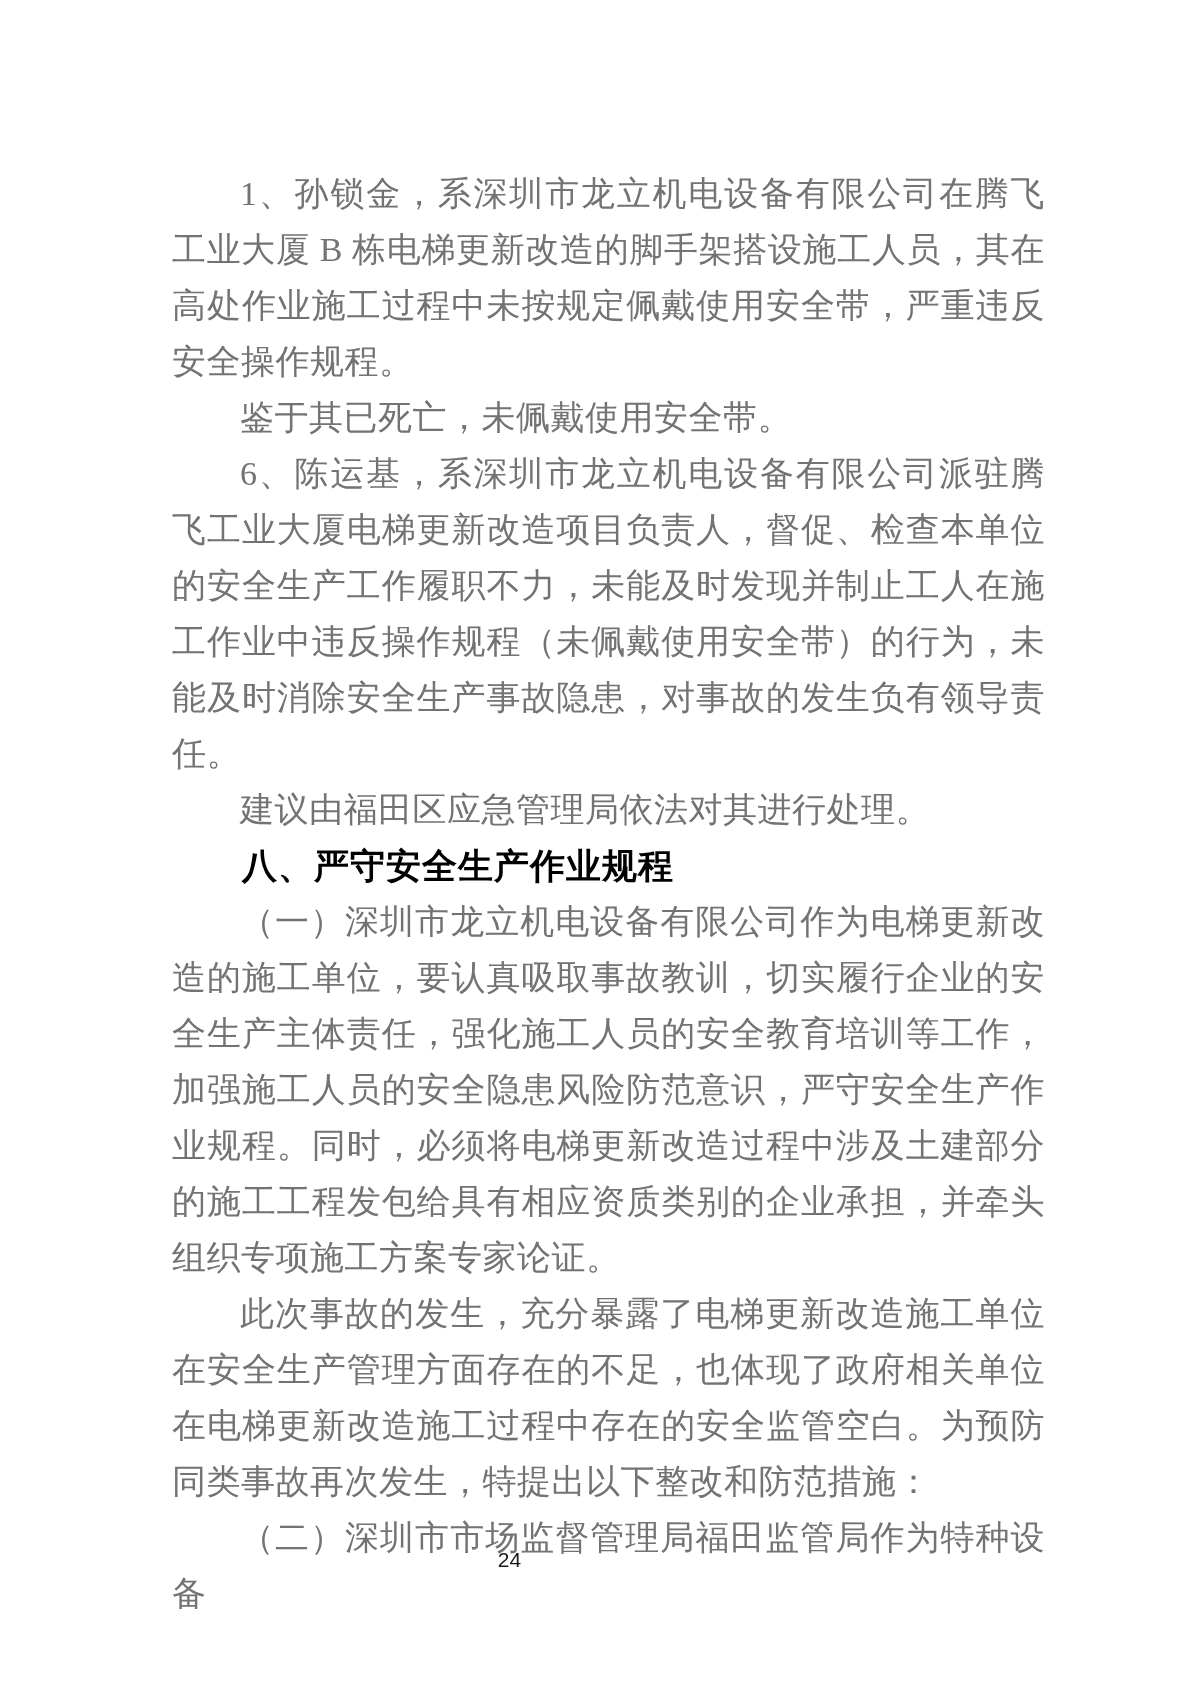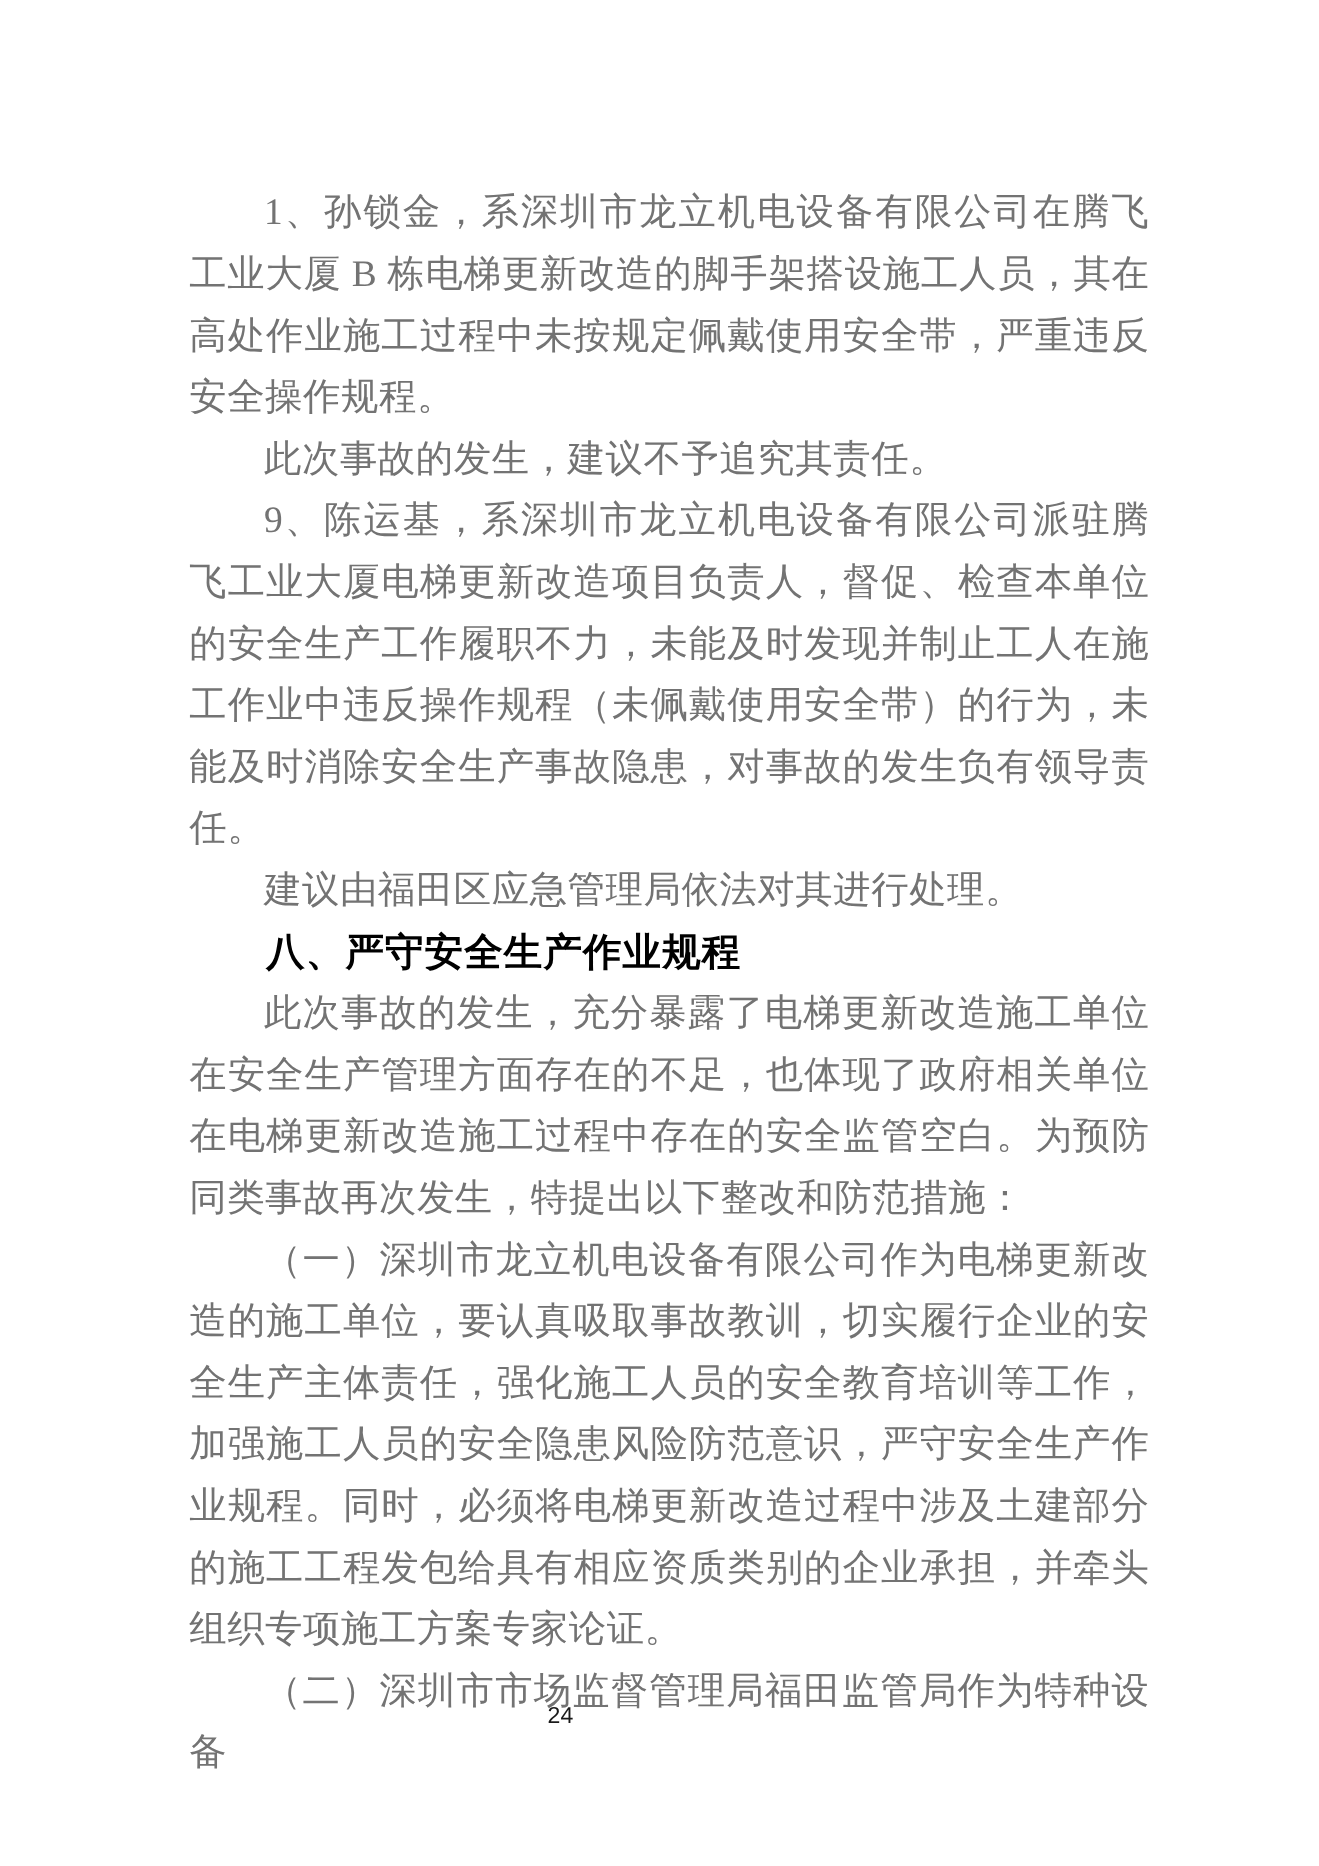--- a/index.html
+++ b/index.html
@@ -52,22 +52,22 @@
     color: #1a1a1a;
     font-family: "Liberation Sans", "DejaVu Sans", sans-serif;
   }
 </style>
 </head>
 <body>
 
 <div class="page">
   <div class="content">
     <p class="para">1、孙锁金，系深圳市龙立机电设备有限公司在腾飞工业大厦 B 栋电梯更新改造的脚手架搭设施工人员，其在高处作业施工过程中未按规定佩戴使用安全带，严重违反安全操作规程。</p>
-    <p class="para">此次事故的发生，建议不予追究其责任。</p>
-    <p class="para">9、陈运基，系深圳市龙立机电设备有限公司派驻腾飞工业大厦电梯更新改造项目负责人，督促、检查本单位的安全生产工作履职不力，未能及时发现并制止工人在施工作业中违反操作规程（未佩戴使用安全带）的行为，未能及时消除安全生产事故隐患，对事故的发生负有领导责任。</p>
+    <p class="para">鉴于其已死亡，未佩戴使用安全带。</p>
+    <p class="para">6、陈运基，系深圳市龙立机电设备有限公司派驻腾飞工业大厦电梯更新改造项目负责人，督促、检查本单位的安全生产工作履职不力，未能及时发现并制止工人在施工作业中违反操作规程（未佩戴使用安全带）的行为，未能及时消除安全生产事故隐患，对事故的发生负有领导责任。</p>
     <p class="para">建议由福田区应急管理局依法对其进行处理。</p>
     <h2 class="heading">八、严守安全生产作业规程</h2>
+    <p class="para">（一）深圳市龙立机电设备有限公司作为电梯更新改造的施工单位，要认真吸取事故教训，切实履行企业的安全生产主体责任，强化施工人员的安全教育培训等工作，加强施工人员的安全隐患风险防范意识，严守安全生产作业规程。同时，必须将电梯更新改造过程中涉及土建部分的施工工程发包给具有相应资质类别的企业承担，并牵头组织专项施工方案专家论证。</p>
     <p class="para">此次事故的发生，充分暴露了电梯更新改造施工单位在安全生产管理方面存在的不足，也体现了政府相关单位在电梯更新改造施工过程中存在的安全监管空白。为预防同类事故再次发生，特提出以下整改和防范措施：</p>
-    <p class="para">（一）深圳市龙立机电设备有限公司作为电梯更新改造的施工单位，要认真吸取事故教训，切实履行企业的安全生产主体责任，强化施工人员的安全教育培训等工作，加强施工人员的安全隐患风险防范意识，严守安全生产作业规程。同时，必须将电梯更新改造过程中涉及土建部分的施工工程发包给具有相应资质类别的企业承担，并牵头组织专项施工方案专家论证。</p>
     <p class="para">（二）深圳市市场监督管理局福田监管局作为特种设备</p>
   </div>
   <div class="page-number">24</div>
 </div>
 
 </body></html>

